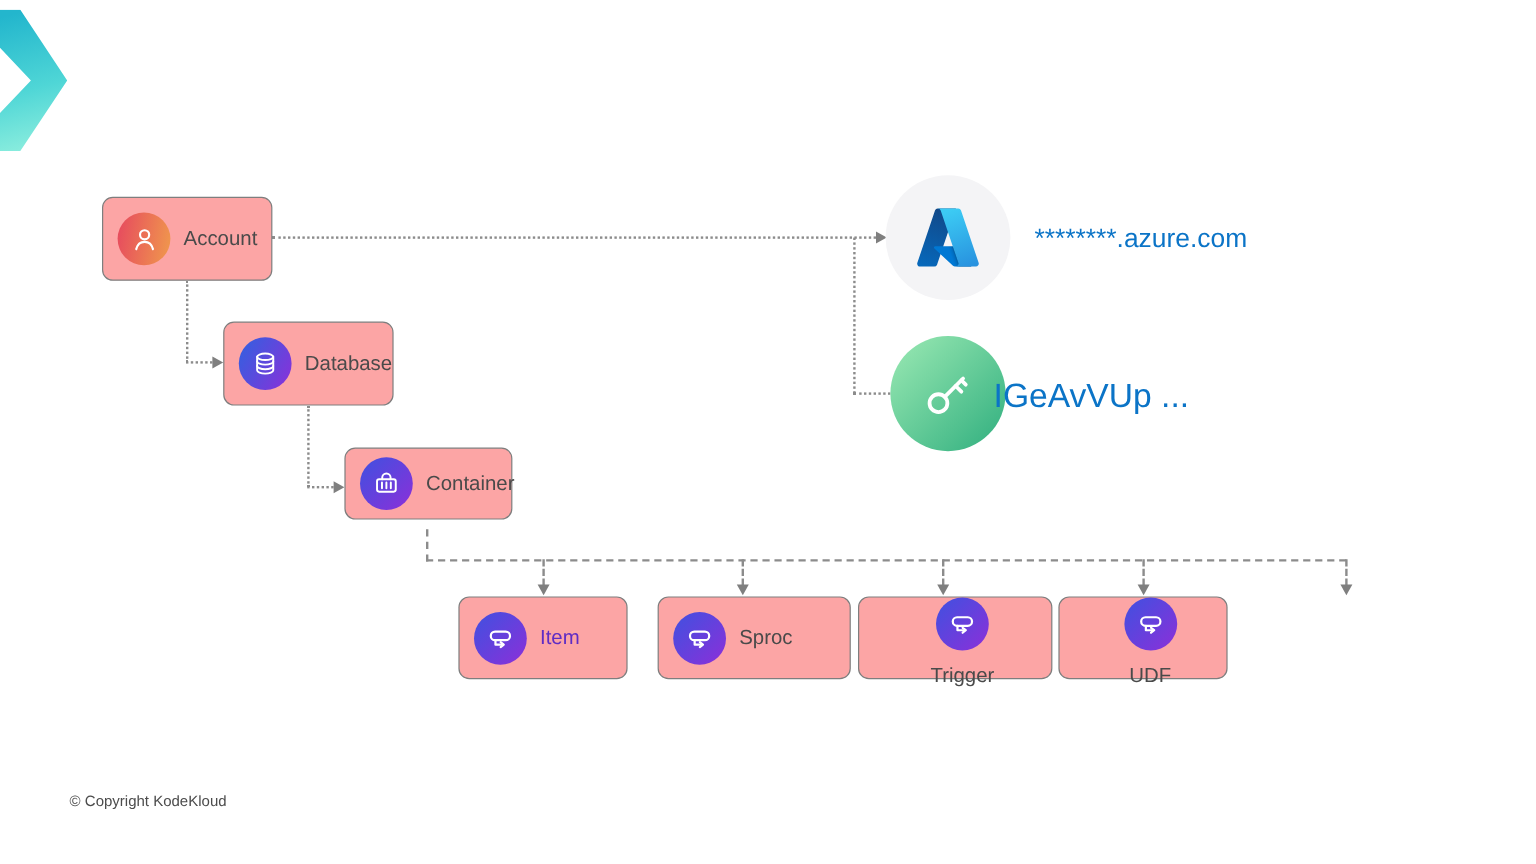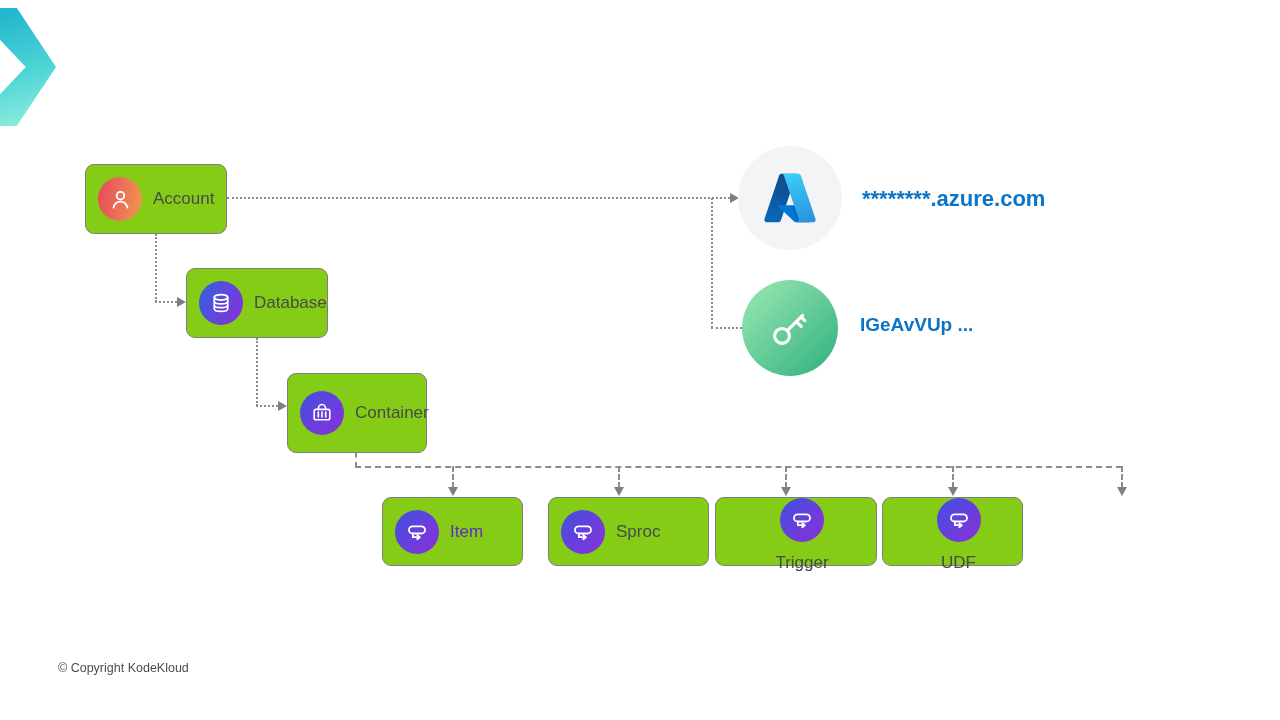--- a/index.html
+++ b/index.html
@@ -5,43 +5,43 @@
   html,body{margin:0;padding:0;background:#fff;}
   .slide{position:relative;width:1280px;height:720px;background:#ffffff;overflow:hidden;
          font-family:"Liberation Sans",sans-serif;}
   .logo{position:absolute;left:0;top:8px;width:56px;height:118px;
         background:linear-gradient(165deg,#23b6cd 5%,#4fd6d6 55%,#8deede 95%);
         clip-path:polygon(0 0,30% 0,100% 50%,30% 100%,0 100%,0 73%,46% 50%,0 27%);}
   .title{position:absolute;left:48px;top:54px;font-size:31px;font-weight:700;color:#2d2d2d;letter-spacing:.3px;}
   .copyright{position:absolute;left:58px;top:661px;font-size:12.5px;color:#4c4c4c;}
 
   .node{position:absolute;display:flex;align-items:center;gap:11px;padding-left:12px;
-        background:#84cc16;border:1.6px solid #7e7e7e;border-radius:9px;box-sizing:border-box;}
+        background:#fca5a5;border:1.6px solid #7e7e7e;border-radius:9px;box-sizing:border-box;}
   .badge{width:44px;height:44px;border-radius:50%;display:flex;align-items:center;justify-content:center;flex:0 0 auto;}
   .badge.acct{background:linear-gradient(100deg,#e6485f,#f09a4c);}
   .badge.db{background:linear-gradient(120deg,#2f62e0,#8c2fd9);}
   .badge.purple{background:linear-gradient(135deg,#3f51e0,#8c2fd9);}
   .lbl{font-size:17px;color:#4a4a4a;white-space:nowrap;}
   .lbl.hl{color:#5f2cc4;}
 
   .dot-h{position:absolute;border-top:2px dotted #8c8c8c;}
   .dot-v{position:absolute;border-left:2px dotted #8c8c8c;}
   .dash-h{position:absolute;border-top:2px dashed #8c8c8c;}
   .dash-v{position:absolute;border-left:2px dashed #8c8c8c;}
   .arr-r{position:absolute;width:0;height:0;border-top:5px solid transparent;
          border-bottom:5px solid transparent;border-left:9px solid #7f7f7f;}
   .arr-d{position:absolute;width:0;height:0;border-left:5px solid transparent;
          border-right:5px solid transparent;border-top:9px solid #7f7f7f;}
 
   .circle-ep{position:absolute;border-radius:50%;display:flex;align-items:center;justify-content:center;}
   .azure-bg{background:#f4f4f6;}
   .key-bg{background:linear-gradient(135deg,#9ceab4,#2fae7e);}
-  .ep-text{position:absolute;color:#0b74c7;font-weight:700;white-space:nowrap;}
+  .ep-text{position:absolute;color:#0b74c7;font-weight:400;white-space:nowrap;}
   .ep-uri{left:862px;top:186px;font-size:22px;}
-  .ep-key{left:860px;top:314px;font-size:19px;}
+  .ep-key{left:828px;top:314px;font-size:28px;}
 </style>
 </head>
 <body>
 
 <div class="slide">
 
   <div class="logo"></div>
 
   <div class="dot-h" style="left:227px;top:197px;width:503px;"></div>
   <div class="arr-r" style="left:730px;top:193px;"></div>
@@ -85,21 +85,21 @@
       <svg width="26" height="26" viewBox="0 0 24 24" fill="none" stroke="#fff" stroke-width="1.5" stroke-linecap="round">
         <ellipse cx="12" cy="6.8" rx="6.2" ry="2.5"></ellipse>
         <path d="M5.8 6.8v10.4c0 1.4 2.8 2.5 6.2 2.5s6.2-1.1 6.2-2.5V6.8"></path>
         <path d="M5.8 10.3c0 1.4 2.8 2.5 6.2 2.5s6.2-1.1 6.2-2.5"></path>
         <path d="M5.8 13.8c0 1.4 2.8 2.5 6.2 2.5s6.2-1.1 6.2-2.5"></path>
       </svg>
     </span>
     <span class="lbl">Database</span>
   </div>
 
-  <div class="node" style="left:287px;top:373px;width:140px;height:80px;">
+  <div class="node" style="left:287px;top:373px;width:140px;height:60px;">
     <span class="badge purple">
       <svg width="26" height="26" viewBox="0 0 24 24" fill="none" stroke="#fff" stroke-width="1.5" stroke-linecap="round" stroke-linejoin="round">
         <path d="M8.8 8.6V7.4a3.2 3.2 0 0 1 6.4 0v1.2"></path>
         <rect x="4.8" y="8.6" width="14.4" height="9.6" rx="1.6"></rect>
         <path d="M8.6 11.2v4.4M12 11.2v4.4M15.4 11.2v4.4"></path>
       </svg>
     </span>
     <span class="lbl">Container</span>
   </div>
 

